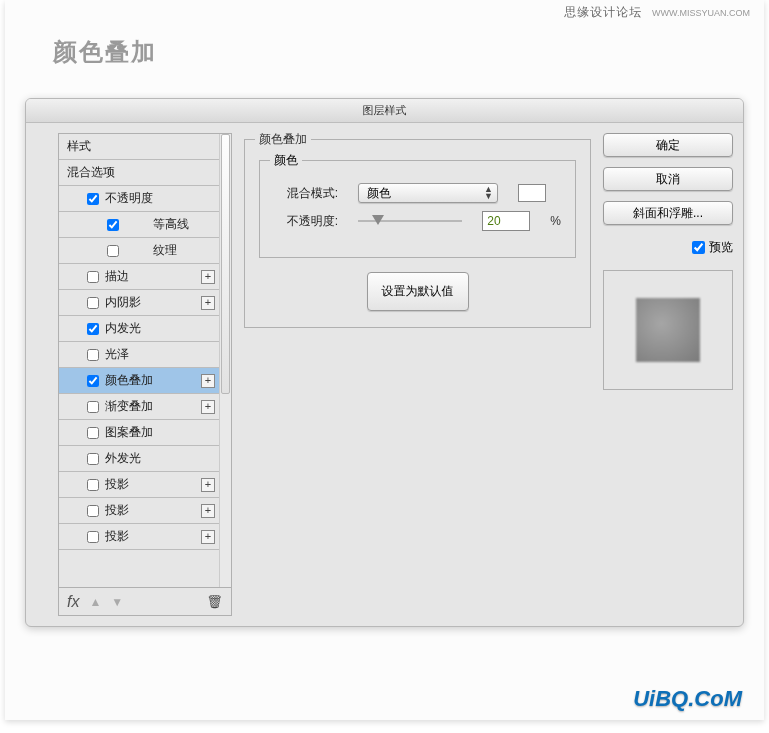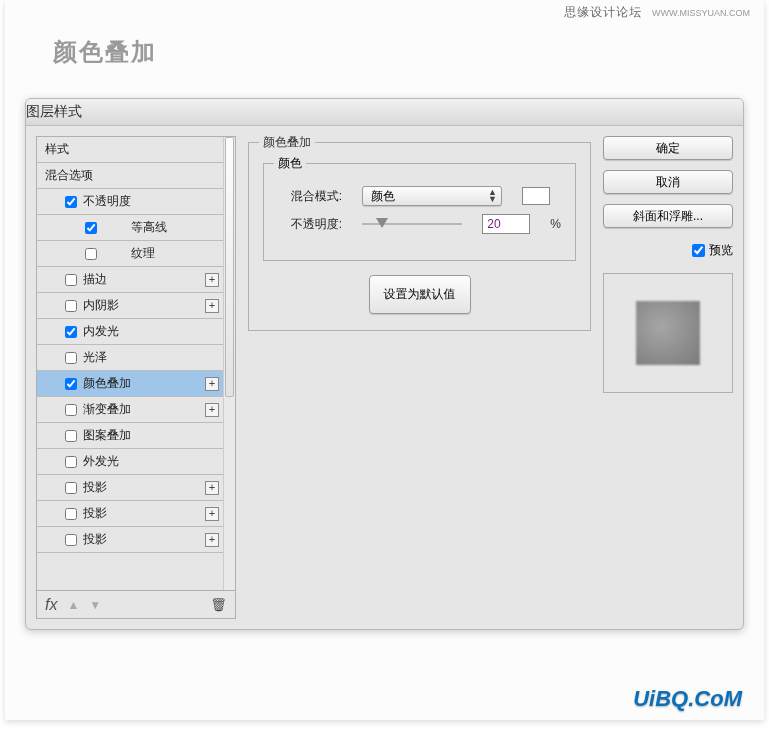--- a/index.html
+++ b/index.html
@@ -2,23 +2,23 @@
 <html><head>
 <meta charset="utf-8">
 <style>
 *{box-sizing:border-box;margin:0;padding:0;font-family:"Microsoft YaHei","SimSun",sans-serif;font-size:12px;}
 body{background:#fff;width:769px;height:733px;position:relative;}
 .page-wrap{background:#fcfcfc;margin:0 5px;box-shadow:0 2px 6px rgba(0,0,0,.15);height:720px;position:relative;}
 .top-watermark{position:absolute;top:4px;right:14px;font-size:10px;color:#666;letter-spacing:1px;}
 .top-watermark .sub{font-size:9px;color:#999;letter-spacing:0;margin-left:6px;}
 .header-title{padding:36px 0 30px 48px;font-size:24px;font-weight:bold;color:#9a9a9a;letter-spacing:2px;}
 .dialog{margin:0 20px;border:1px solid #b8b8b8;border-radius:6px;background:#e6e6e6;box-shadow:0 2px 8px rgba(0,0,0,.2);overflow:hidden;}
-.dlg-title{background:linear-gradient(#f1f1f1,#d9d9d9);padding:4px 0;font-size:14px;color:#333;border-bottom:1px solid #bdbdbd;}
+.dlg-title{background:linear-gradient(#f1f1f1,#d9d9d9);text-align:center;padding:4px 0;font-size:11px;color:#333;border-bottom:1px solid #bdbdbd;}
 .dlg-body{display:flex;padding:10px;gap:12px;}
-.col-left{width:200px;}
+.col-left{width:174px;margin-left:22px;}
 .styles-list{background:#e6e6e6;border:1px solid #b0b0b0;height:455px;position:relative;}
 .scroll-track{position:absolute;right:0;top:0;bottom:0;width:12px;background:#e9e9e9;border-left:1px solid #ccc;}
 .scroll-thumb{position:absolute;top:0;left:1px;right:1px;height:260px;background:linear-gradient(#fdfdfd,#e2e2e2);border:1px solid #b8b8b8;border-radius:2px;}
 .sl-row{display:flex;align-items:center;height:26px;padding:0 16px 0 8px;border-bottom:1px solid #bcbcbc;cursor:default;color:#222;}
 .sl-row.header{font-weight:normal;}
 .sl-row.sub{padding-left:28px;}
 .sl-row.sub2{padding-left:48px;gap:28px;}
 .sl-row.selected{background:#9fc5e8;}
 .sl-row input[type=checkbox]{margin-right:6px;width:12px;height:12px;}
 .sl-row .plus{margin-left:auto;width:14px;height:14px;border:1px solid #888;background:#f4f4f4;display:flex;align-items:center;justify-content:center;font-size:11px;line-height:1;color:#444;}
@@ -32,21 +32,21 @@
 .fieldset-sub{border:1px solid #b0b0b0;padding:14px 14px 18px;position:relative;margin-top:10px;}
 .fieldset-sub-title{position:absolute;top:-9px;left:10px;padding:0 4px;background:#e6e6e6;font-size:12px;}
 .form-row{display:flex;align-items:center;margin:8px 0;gap:20px;}
 .form-label{width:64px;text-align:right;color:#222;}
 .select{flex:1;display:flex;align-items:center;justify-content:space-between;background:linear-gradient(#fdfdfd,#e4e4e4);border:1px solid #9a9a9a;border-radius:3px;height:20px;padding:0 4px 0 8px;max-width:140px;box-shadow:0 1px 1px rgba(0,0,0,.15);}
 .select .arrows{font-size:9px;line-height:7px;color:#444;text-align:center;}
 .swatch{width:28px;height:18px;background:#fff;border:1px solid #888;}
 .slider{flex:1;height:14px;position:relative;max-width:150px;}
 .slider-track{position:absolute;top:6px;left:0;right:0;height:2px;background:#b8b8b8;}
 .slider-thumb{position:absolute;left:14px;top:1px;width:0;height:0;border-left:6px solid transparent;border-right:6px solid transparent;border-top:10px solid #888;}
-.num-input{width:48px;height:20px;border:1px solid #888;background:#fff;text-align:left;padding:0 4px;color:#701a75;}
+.num-input{width:48px;height:20px;border:1px solid #888;background:#fff;text-align:left;padding:0 4px;color:#4d7c0f;}
 .unit{color:#333;}
 .btn-row{display:flex;gap:10px;justify-content:center;margin-top:14px;}
 .mac-btn{background:linear-gradient(#fdfdfd,#e4e4e4);border:1px solid #9a9a9a;border-radius:4px;padding:10px 14px;box-shadow:0 1px 1px rgba(0,0,0,.15);cursor:default;}
 .col-right{width:130px;display:flex;flex-direction:column;gap:10px;}
 .r-btn{background:linear-gradient(#fdfdfd,#e4e4e4);border:1px solid #9a9a9a;border-radius:4px;height:24px;display:flex;align-items:center;justify-content:center;box-shadow:0 1px 1px rgba(0,0,0,.15);cursor:default;}
 .preview-chk{display:flex;align-items:center;justify-content:flex-end;gap:4px;margin-top:4px;}
 .preview-box{border:1px solid #b0b0b0;height:120px;display:flex;align-items:center;justify-content:center;background:#e6e6e6;margin-top:4px;}
 .preview-img{width:64px;height:64px;background:radial-gradient(circle at 40% 40%,#a6a6a6,#7a7a7a);filter:blur(1px);}
 .bottom-watermark{position:absolute;bottom:8px;right:22px;font-size:22px;font-weight:bold;font-style:italic;color:#0d6fb8;text-shadow:0 1px 2px rgba(0,0,0,.3);}
 </style>

